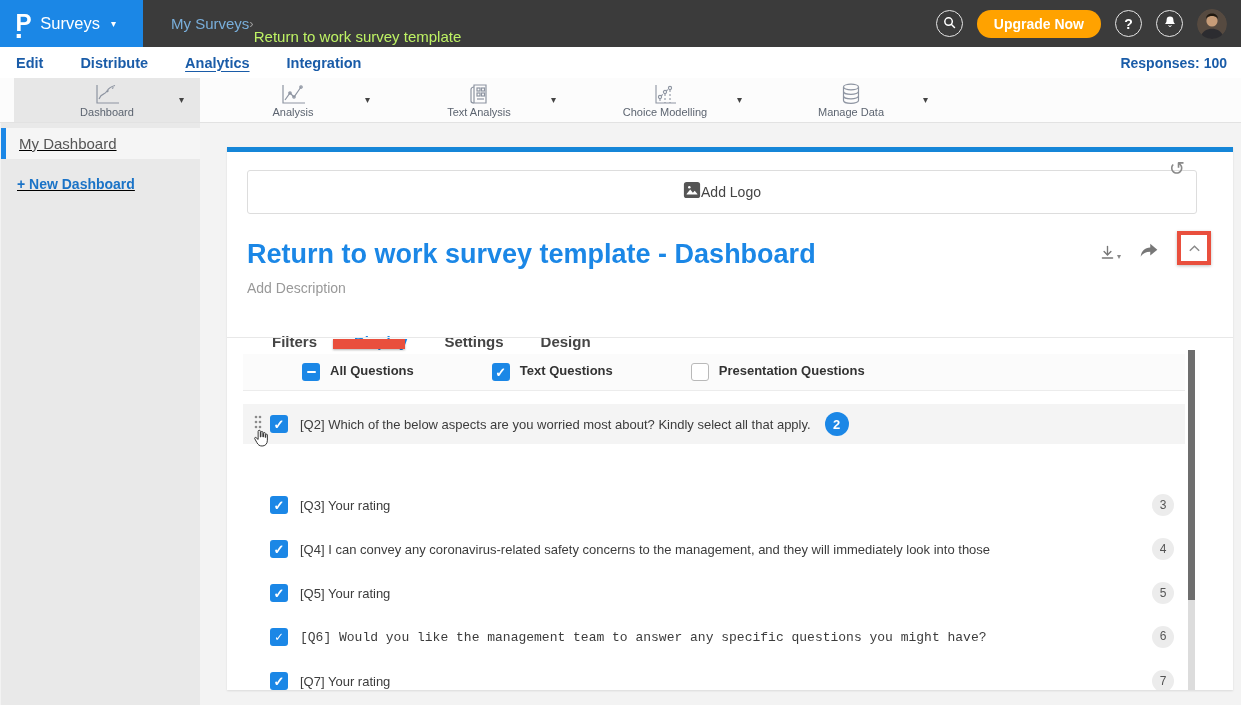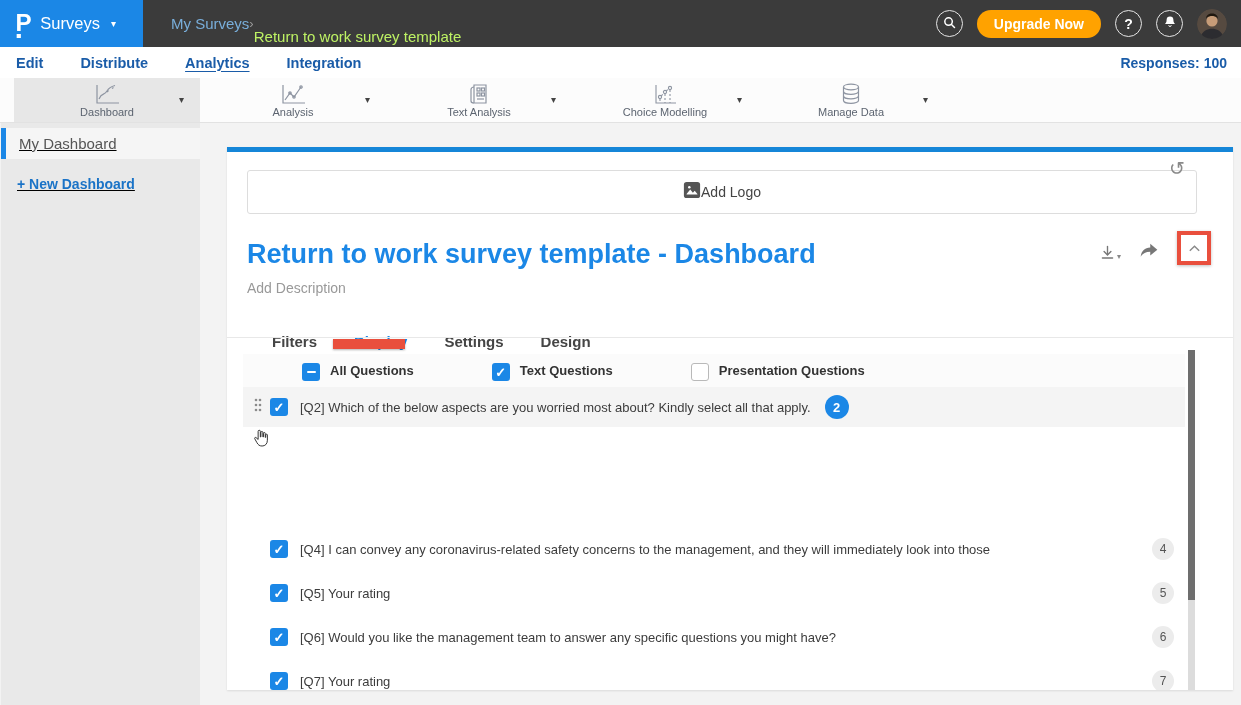--- a/index.html
+++ b/index.html
@@ -275,53 +275,58 @@
           <span class="cb checked"></span>
           <span class="filter-label">Text Questions</span>
         </span>
         <span class="filter-group">
           <span class="cb empty"></span>
           <span class="filter-label">Presentation Questions</span>
         </span>
       </div>
       <span class="refresh-btn"></span>
 
-      <div class="qrow dragging" style="top:235px; height:40px;">
+      <div class="qrow dragging" style="top:252px; height:40px;">
         <span class="drag-handle">
           <svg width="8" height="14" viewBox="0 0 8 14">
               <g fill="#8b8b8b">
                 <circle cx="2" cy="2" r="1.3"></circle>
                 <circle cx="6" cy="2" r="1.3"></circle>
                 <circle cx="2" cy="7" r="1.3"></circle>
                 <circle cx="6" cy="7" r="1.3"></circle>
                 <circle cx="2" cy="12" r="1.3"></circle>
                 <circle cx="6" cy="12" r="1.3"></circle>
               </g>
             </svg>
         </span>
         <span class="cb checked"></span>
         <span class="qtext">[Q2] Which of the below aspects are you worried most about? Kindly select all that apply.</span>
         <span class="badge-blue">2</span>
       </div>
 
 
+      <div class="qrow" style="top:331px; height:44px;">
+        <span class="cb checked"></span>
+        <span class="qtext">[Q3] Your rating</span>
+        <span class="badge-gray">3</span>
+      </div>
 
       <div class="qrow" style="top:375px; height:44px;">
         <span class="cb checked"></span>
         <span class="qtext">[Q4] I can convey any coronavirus-related safety concerns to the management, and they will immediately look into those</span>
         <span class="badge-gray">4</span>
       </div>
 
       <div class="qrow" style="top:419px; height:44px;">
         <span class="cb checked"></span>
         <span class="qtext">[Q5] Your rating</span>
         <span class="badge-gray">5</span>
       </div>
 
-      <div class="qrow" style="top:463px; height:44px;">
+      <div class="qrow" style="top:463px; height:44px;font-family:Liberation Mono, monospace;">
         <span class="cb checked"></span>
         <span class="qtext">[Q6] Would you like the management team to answer any specific questions you might have?</span>
         <span class="badge-gray">6</span>
       </div>
 
       <div class="qrow" style="top:507px; height:44px;">
         <span class="cb checked"></span>
         <span class="qtext">[Q7] Your rating</span>
         <span class="badge-gray">7</span>
       </div>

